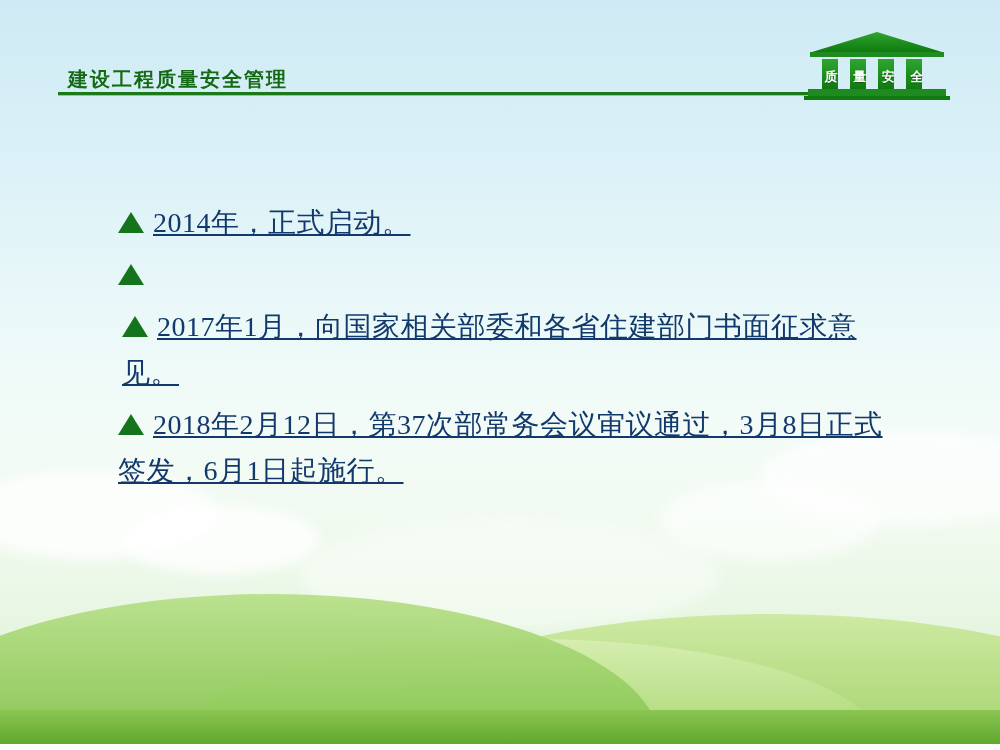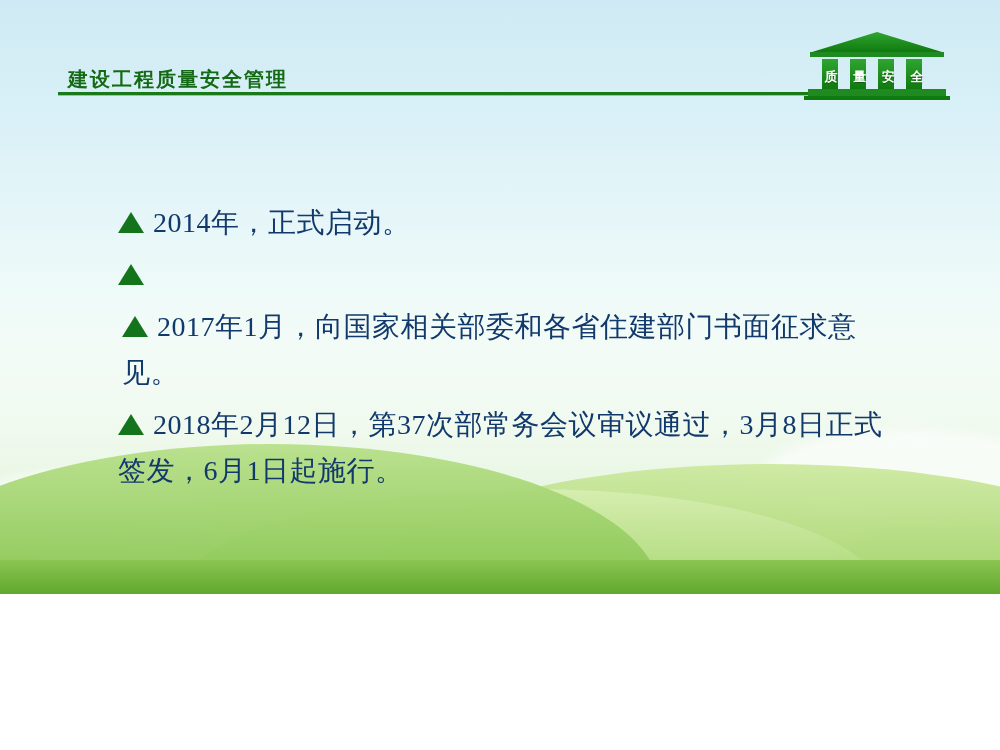--- a/index.html
+++ b/index.html
@@ -8,21 +8,21 @@
   }
   body {
     width: 1000px;
     height: 750px;
     font-family: "Liberation Serif", serif;
     overflow: hidden;
   }
   .slide {
     position: relative;
     width: 1000px;
-    height: 594px;
+    height: 744px;
     overflow: hidden;
     background: linear-gradient(to bottom,
         #cfeaf4 0%,
         #d8f0f7 18%,
         #e4f5f8 34%,
         #eefaf9 48%,
         #f3fbf6 60%,
         #f1faf0 70%,
         #eaf7e6 80%,
         #e3f4dc 88%,
@@ -151,20 +151,21 @@
     width: 0; height: 0;
     border-left: 13px solid transparent;
     border-right: 13px solid transparent;
     border-bottom: 21px solid #14741c;
     margin-right: 9px;
     position: relative;
     top: 1px;
   }
   .bullet .txt {
     letter-spacing: .5px;
+    text-decoration: underline;
   }
   .b-indent-1 { margin-left: 0px; }
   .b-indent-2 { margin-left: 4px; }
   .b-indent-3 { }
 </style>
 </head>
 <body>
 
 <div class="slide">
 

